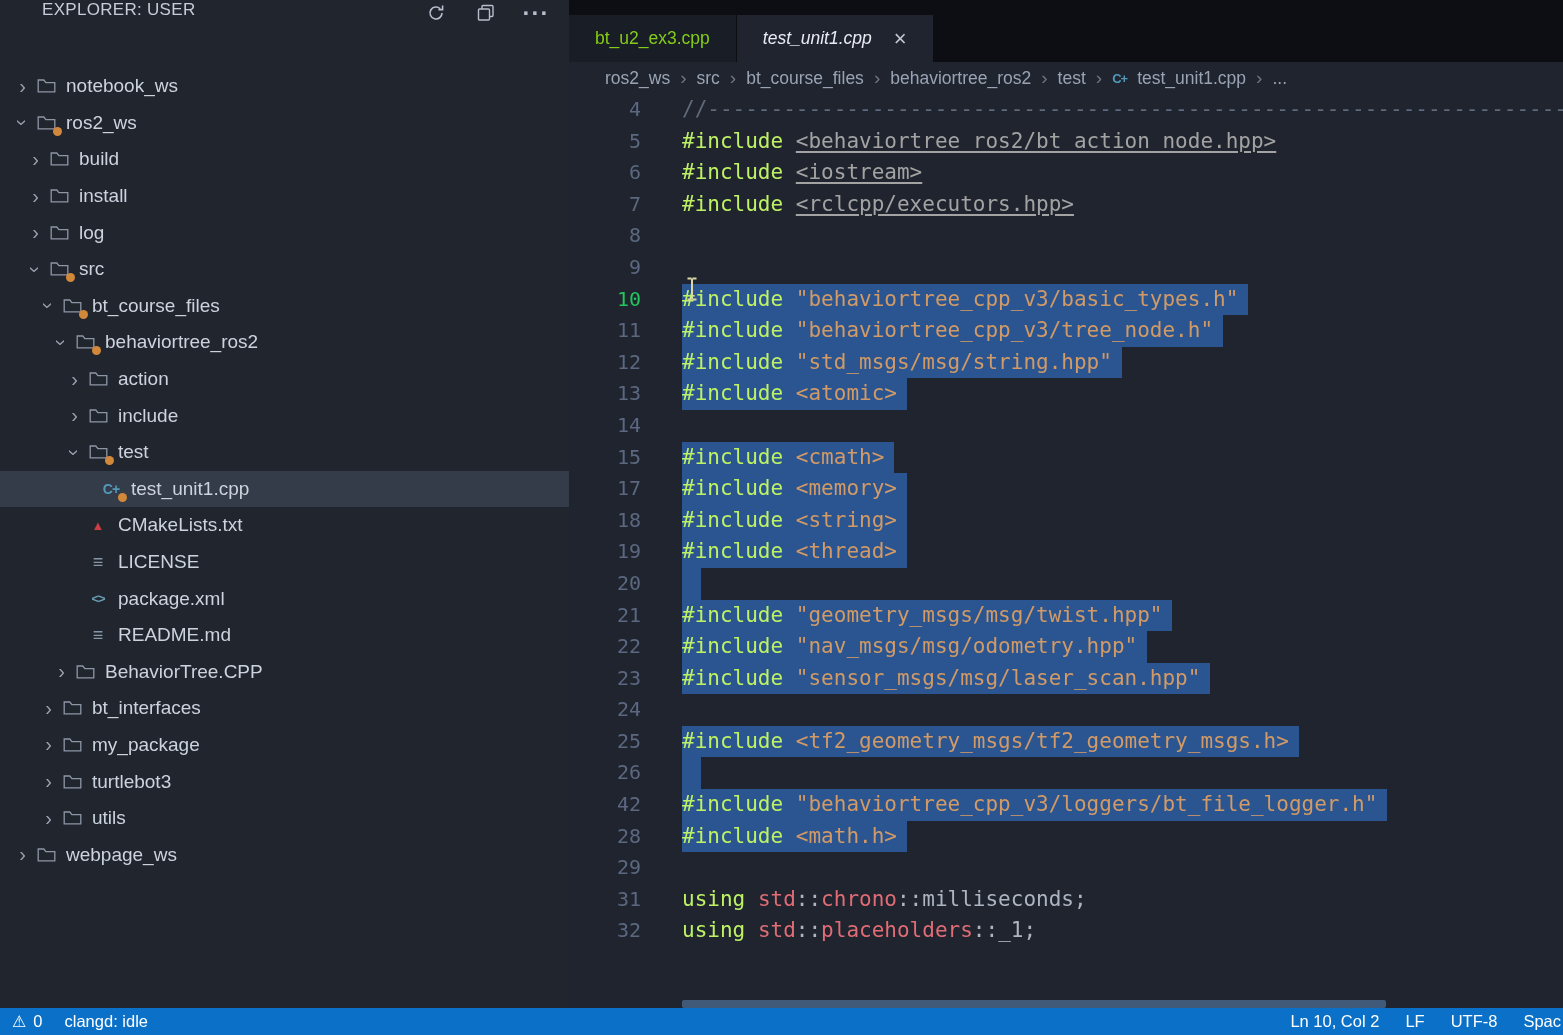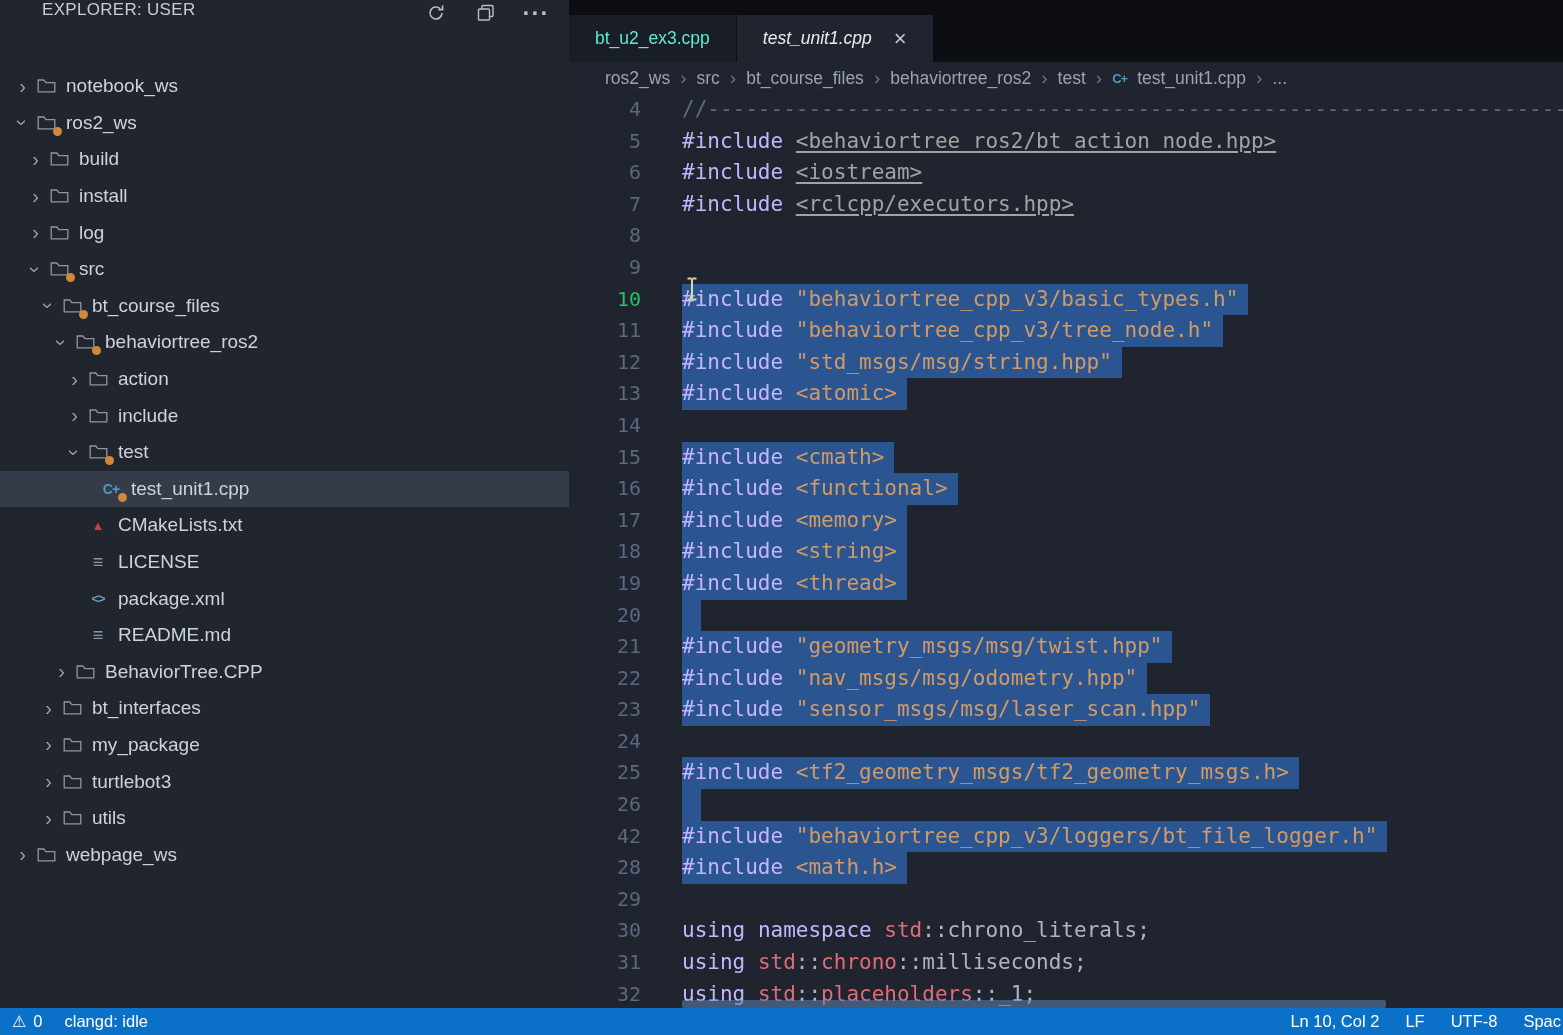--- a/index.html
+++ b/index.html
@@ -22,38 +22,38 @@
   .fi{font-style:normal;font-weight:bold;font-size:14px;line-height:1}
   .fi.cpp{color:#519aba;letter-spacing:-1px}
   .fi.cmake{color:#cc3e44;font-size:13px}
   .fi.lic,.fi.md{color:#8596a8;font-size:18px}
   .fi.xml{color:#6a9fb5;font-size:13px;letter-spacing:-1px}
 
   
   .editor{position:absolute;left:569px;top:0;right:0;bottom:27px;background:#1f242e;overflow:hidden}
   .tabbar{position:absolute;top:0;left:0;right:0;height:62px;background:#0c0e13;display:flex;align-items:flex-end}
   .tab{height:47px;display:flex;align-items:center;padding:0 26px;font-size:17.5px;margin-right:1px;cursor:pointer;white-space:nowrap}
-  .tab.inactive{background:#181d26;color:#5eead4}
+  .tab.inactive{background:#181d26;color:#84cc16}
   .tab.active{background:#1f242e;color:#e8ebf2}
   .tab.active .tab-label{font-style:italic}
   .tab .close{margin-left:22px;font-size:22px;color:#c2c8d4;line-height:1;cursor:pointer}
   .breadcrumb{position:absolute;top:62px;left:0;right:0;height:32px;display:flex;align-items:center;gap:10px;padding-left:36px;font-size:17.5px;color:#9aa3b4;white-space:nowrap}
   .bc-sep{color:#6e7687;font-size:19px}
   .bc-ic{font-weight:bold;font-size:13px;color:#519aba;letter-spacing:-1px}
   .bc-item{cursor:pointer}
 
   .code{position:absolute;top:94px;left:0;right:0;bottom:0;overflow:hidden;font-family:"DejaVu Sans Mono",monospace;font-size:21px}
   .line{display:flex;height:31.6px;white-space:pre}
   .ln{flex:none;width:72px;text-align:right;font-size:20px;line-height:31.6px;color:#5b6880}
   .ln.active{color:#22c55e}
   .codetext{margin-left:41px;line-height:31.6px}
   .codetext.sel{background:#2b5590;padding-right:10px}
   .codetext.sel.empty{width:19px;padding:0}
   .tok.c{color:#5f6b7d}
-  .tok.k{color:#c4b5fd}
+  .tok.k{color:#bef264}
   .tok.s{color:#d19a66}
   .tok.su{color:#a3a3a3;text-decoration:underline;text-underline-offset:3px}
   .tok.p{color:#adb4c2}
   .tok.r{color:#e06c75}
   .hscroll{position:absolute;left:113px;bottom:0;width:704px;height:8px;background:rgba(92,134,186,.55);border-radius:2px}
 
   
   .statusbar{position:absolute;left:0;bottom:0;width:1563px;height:27px;background:#0a70c8;color:#fff;display:flex;align-items:center;font-size:16.5px;overflow:hidden;z-index:3}
   .sb-left{display:flex;align-items:center;gap:22px;padding-left:12px}
   .sb-prob{display:flex;align-items:center;gap:7px;cursor:pointer}
@@ -317,35 +317,33 @@
       <div class="line"><span class="ln">6</span><span class="codetext"><span class="tok k">#include</span><span class="tok p"> </span><span class="tok su">&lt;iostream&gt;</span></span></div>
       <div class="line"><span class="ln">7</span><span class="codetext"><span class="tok k">#include</span><span class="tok p"> </span><span class="tok su">&lt;rclcpp/executors.hpp&gt;</span></span></div>
       <div class="line"><span class="ln">8</span></div>
       <div class="line"><span class="ln">9</span><span class="codetext"></span></div>
       <div class="line"><span class="ln active">10</span><span class="codetext sel"><span class="tok k">#include</span><span class="tok p"> </span><span class="tok s">"behaviortree_cpp_v3/basic_types.h"</span></span></div>
       <div class="line"><span class="ln">11</span><span class="codetext sel"><span class="tok k">#include</span><span class="tok p"> </span><span class="tok s">"behaviortree_cpp_v3/tree_node.h"</span></span></div>
       <div class="line"><span class="ln">12</span><span class="codetext sel"><span class="tok k">#include</span><span class="tok p"> </span><span class="tok s">"std_msgs/msg/string.hpp"</span></span></div>
       <div class="line"><span class="ln">13</span><span class="codetext sel"><span class="tok k">#include</span><span class="tok p"> </span><span class="tok s">&lt;atomic&gt;</span></span></div>
       <div class="line"><span class="ln">14</span></div>
       <div class="line"><span class="ln">15</span><span class="codetext sel"><span class="tok k">#include</span><span class="tok p"> </span><span class="tok s">&lt;cmath&gt;</span></span></div>
-      <div class="line"><span class="ln">16</span><span class="codetext sel"><span class="tok k">#include</span><span class="tok p"> </span><span class="tok s">&lt;functional&gt;</span></span></div>
       <div class="line"><span class="ln">17</span><span class="codetext sel"><span class="tok k">#include</span><span class="tok p"> </span><span class="tok s">&lt;memory&gt;</span></span></div>
       <div class="line"><span class="ln">18</span><span class="codetext sel"><span class="tok k">#include</span><span class="tok p"> </span><span class="tok s">&lt;string&gt;</span></span></div>
       <div class="line"><span class="ln">19</span><span class="codetext sel"><span class="tok k">#include</span><span class="tok p"> </span><span class="tok s">&lt;thread&gt;</span></span></div>
       <div class="line"><span class="ln">20</span><span class="codetext sel empty"></span></div>
       <div class="line"><span class="ln">21</span><span class="codetext sel"><span class="tok k">#include</span><span class="tok p"> </span><span class="tok s">"geometry_msgs/msg/twist.hpp"</span></span></div>
       <div class="line"><span class="ln">22</span><span class="codetext sel"><span class="tok k">#include</span><span class="tok p"> </span><span class="tok s">"nav_msgs/msg/odometry.hpp"</span></span></div>
       <div class="line"><span class="ln">23</span><span class="codetext sel"><span class="tok k">#include</span><span class="tok p"> </span><span class="tok s">"sensor_msgs/msg/laser_scan.hpp"</span></span></div>
       <div class="line"><span class="ln">24</span></div>
       <div class="line"><span class="ln">25</span><span class="codetext sel"><span class="tok k">#include</span><span class="tok p"> </span><span class="tok s">&lt;tf2_geometry_msgs/tf2_geometry_msgs.h&gt;</span></span></div>
       <div class="line"><span class="ln">26</span><span class="codetext sel empty"></span></div>
       <div class="line"><span class="ln">42</span><span class="codetext sel"><span class="tok k">#include</span><span class="tok p"> </span><span class="tok s">"behaviortree_cpp_v3/loggers/bt_file_logger.h"</span></span></div>
       <div class="line"><span class="ln">28</span><span class="codetext sel"><span class="tok k">#include</span><span class="tok p"> </span><span class="tok s">&lt;math.h&gt;</span></span></div>
       <div class="line"><span class="ln">29</span><span class="codetext"></span></div>
-      <div class="line"><span class="ln">30</span><span class="codetext"><span class="tok k">using</span><span class="tok p"> </span><span class="tok k">namespace</span><span class="tok p"> </span><span class="tok r">std</span><span class="tok p">::</span><span class="tok p">chrono_literals;</span></span></div>
       <div class="line"><span class="ln">31</span><span class="codetext"><span class="tok k">using</span><span class="tok p"> </span><span class="tok r">std</span><span class="tok p">::</span><span class="tok r">chrono</span><span class="tok p">::</span><span class="tok p">milliseconds;</span></span></div>
       <div class="line"><span class="ln">32</span><span class="codetext"><span class="tok k">using</span><span class="tok p"> </span><span class="tok r">std</span><span class="tok p">::</span><span class="tok r">placeholders</span><span class="tok p">::</span><span class="tok p">_1;</span></span></div>
     </div>
   <div class="hscroll"></div>
 </div>
 
 <span class="ibeam">
   <svg width="16" height="26" viewBox="0 0 16 26">
       <path d="M3.5 2.5h4m1 0h4M8 2.5v21M3.5 23.5h4m1 0h4" fill="none" stroke="#ddd7a8" stroke-width="2"></path>
     </svg>

